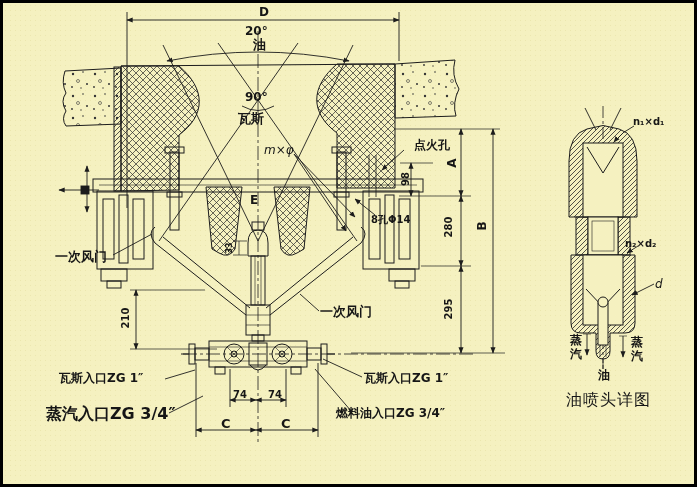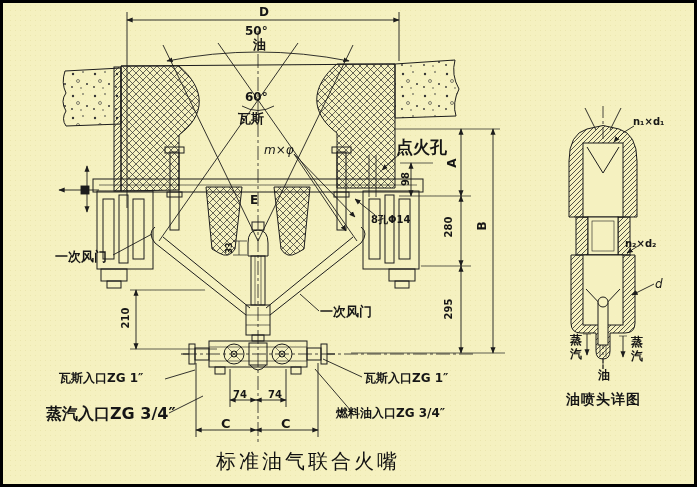--- a/index.html
+++ b/index.html
@@ -16,21 +16,21 @@
   .lbl{position:absolute; color:#161616; white-space:nowrap; line-height:1; z-index:3;}
   .cn{font-weight:bold; font-size:13px;}
   .dim{font-size:12px; font-weight:bold;}
   .sm{font-size:10px; font-weight:bold;}
   .vdim{position:absolute; color:#161616; font-size:10px; font-weight:bold; white-space:nowrap;
         transform:translate(-50%,-50%) rotate(-90deg); z-index:3;}
   .vbig{font-size:12px;}
   .vtext{width:15px; word-break:break-all; white-space:normal; line-height:1.15; text-align:left;
          font-size:12px; font-weight:bold;}
   .title{font-family:"DejaVu Serif", serif; font-size:20px; letter-spacing:3px; color:#101010;}
-  .cap{font-size:14px; font-weight:bold; letter-spacing:1px;}
+  .cap{font-size:16px; font-weight:normal; letter-spacing:1px;}
   .it{font-style:italic; font-weight:normal; font-size:12px;}
 </style>
 </head>
 <body>
 
 <div class="stage">
 
 <svg class="draw" width="697" height="487" viewBox="0 0 697 487">
   <defs>
     <pattern id="xh" width="7" height="7" patternUnits="userSpaceOnUse">
@@ -223,28 +223,28 @@
       <line x1="616" y1="333" x2="624" y2="333" stroke-width="0.6"></line>
       <line x1="600" y1="356" x2="600" y2="371" stroke-dasharray="4 2" stroke-width="0.8"></line>
       <path d="M631,123 Q620,128 611,139" marker-end="url(#ah)" stroke-width="0.9"></path>
       <line x1="635" y1="243" x2="624" y2="250" marker-end="url(#ah)" stroke-width="0.9"></line>
       <line x1="651" y1="281" x2="629" y2="292" marker-end="url(#ah)" stroke-width="0.9"></line>
     </g>
   </g>
 </svg>
 
 <span class="lbl dim" style="left:256px;top:3px">D</span>
-<span class="lbl dim" style="left:242px;top:22px">50°</span>
+<span class="lbl dim" style="left:242px;top:22px">20°</span>
 <span class="lbl cn" style="left:250px;top:35px">油</span>
-<span class="lbl dim" style="left:242px;top:88px">60°</span>
+<span class="lbl dim" style="left:242px;top:88px">90°</span>
 <span class="lbl cn" style="left:235px;top:109px">瓦斯</span>
 <span class="lbl it" style="left:261px;top:141px">m×φ</span>
 <span class="lbl dim" style="left:247px;top:191px">E</span>
 
-<span class="lbl cn" style="left:393px;top:136px;font-size:17px">点火孔</span>
+<span class="lbl cn" style="left:411px;top:136px;font-size:12px">点火孔</span>
 <span class="vdim" style="left:402px;top:176px">98</span>
 <span class="vdim vbig" style="left:449px;top:160px">A</span>
 <span class="vdim" style="left:445px;top:224px">280</span>
 <span class="vdim vbig" style="left:479px;top:223px">B</span>
 <span class="vdim" style="left:445px;top:306px">295</span>
 <span class="lbl sm" style="left:368px;top:212px">8孔Φ14</span>
 
 <span class="lbl cn" style="left:52px;top:247px">一次风门</span>
 <span class="lbl cn" style="left:317px;top:302px">一次风门</span>
 <span class="vdim" style="left:122px;top:315px">210</span>
@@ -253,21 +253,20 @@
 <span class="lbl cn" style="left:56px;top:369px;font-size:12px">瓦斯入口ZG 1″</span>
 <span class="lbl cn" style="left:43px;top:403px;font-size:16px">蒸汽入口ZG 3/4″</span>
 <span class="lbl cn" style="left:361px;top:369px;font-size:12px">瓦斯入口ZG 1″</span>
 <span class="lbl cn" style="left:333px;top:404px;font-size:12px">燃料油入口ZG 3/4″</span>
 
 <span class="lbl sm" style="left:230px;top:387px">74</span>
 <span class="lbl sm" style="left:265px;top:387px">74</span>
 <span class="lbl dim" style="left:218px;top:414px;font-size:13px">C</span>
 <span class="lbl dim" style="left:278px;top:414px;font-size:13px">C</span>
 
-<span class="lbl title" style="left:213px;top:448px">标准油气联合火嘴</span>
 
 <span class="lbl sm" style="left:630px;top:114px">n₁×d₁</span>
 <span class="lbl sm" style="left:622px;top:236px">n₂×d₂</span>
 <span class="lbl it" style="left:652px;top:275px">d</span>
 <span class="lbl vtext" style="left:567px;top:331px">蒸汽</span>
 <span class="lbl vtext" style="left:628px;top:333px">蒸汽</span>
 <span class="lbl cn" style="left:595px;top:366px;font-size:12px">油</span>
 <span class="lbl cap" style="left:563px;top:389px">油喷头详图</span>
 
 </div>

